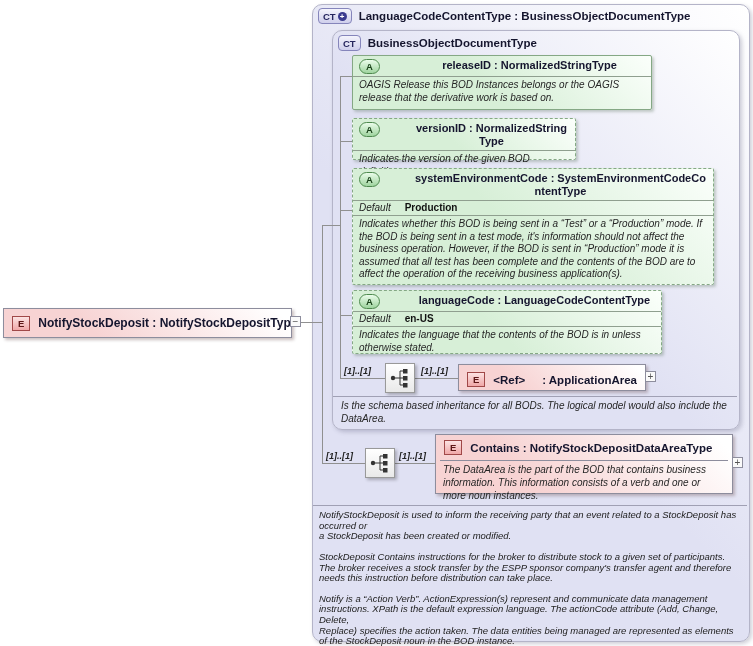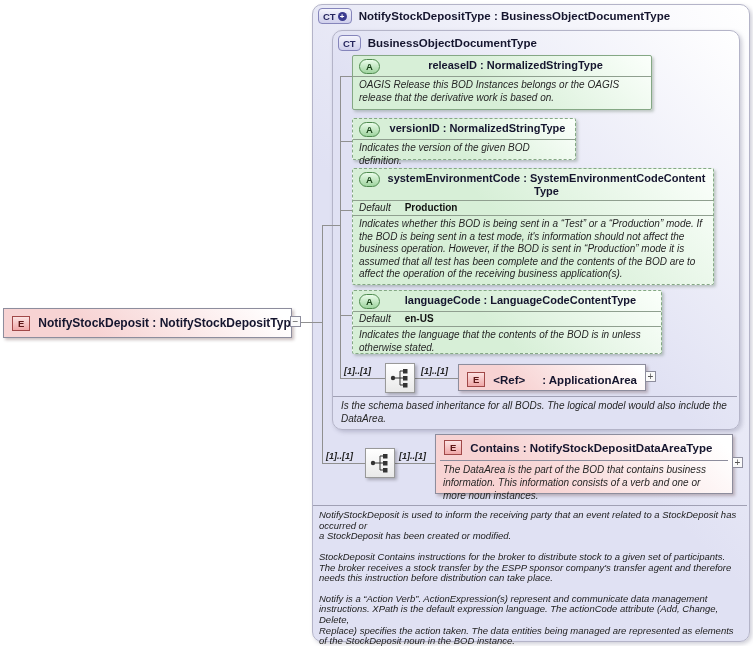--- a/index.html
+++ b/index.html
@@ -23,21 +23,21 @@
   .badge-e{display:inline-block;border:1px solid #a04848;
          background:linear-gradient(#fce2e2,#f0a8a8);padding:0 5px;height:13px;line-height:13px;
          font-size:9.5px;font-weight:bold;color:#5c1616;flex:0 0 auto;}
 
   .box-a{position:absolute;border:1px solid #85a885;border-radius:2px;
          background:linear-gradient(225deg,#fbfffb 0%,#d7efd7 55%);
          box-shadow:2px 2px 3px rgba(60,90,60,.28);}
   .box-a.dashed{border-style:dashed;}
   .attr-header{display:flex;align-items:flex-start;gap:6px;padding:3px 6px 2px 6px;
          font-weight:bold;font-size:11px;color:#15152e;}
-  .attr-title{flex:1;text-align:center;word-break:break-all;line-height:1.18;}
+  .attr-title{flex:1;text-align:center;word-break:break-all;line-height:1.18;margin-left:28px;}
   .divider-g{border-top:1px solid #8f9f8f;height:0;}
   .default-row{display:flex;gap:14px;padding:1px 12px 2px 6px;font-size:10px;align-items:baseline;}
   .default-label{font-style:italic;color:#222;}
   .default-value{font-weight:bold;color:#111;text-align:center;}
   .attr-doc{font-style:italic;font-size:10px;color:#262626;padding:2px 6px;line-height:1.26;}
 
   .box-e{position:absolute;border:1px solid #8d8d9d;
          background:linear-gradient(225deg,#ffffff 5%,#f7d3d3 70%);
          box-shadow:2px 2px 3px rgba(90,60,60,.32);}
   .elem-header{display:flex;align-items:center;gap:8px;padding:2px 8px;
@@ -64,21 +64,21 @@
 
   <div class="panel" style="left:312px;top:4px;width:436px;height:636px;"></div>
 
   <div class="panel" style="left:332px;top:30px;width:406px;height:398px;"></div>
 
   <div class="panel-header" style="left:318px;top:8px;">
     <span class="badge-ct">
       <span>CT</span>
         <span class="plus-circle">+</span>
     </span>
-    <span>NotifyStockDepositType : BusinessObjectDocumentType</span>
+    <span>LanguageCodeContentType : BusinessObjectDocumentType</span>
   </div>
 
   <div class="panel-header" style="left:338px;top:35px;">
     <span class="badge-ct">CT</span>
     <span>BusinessObjectDocumentType</span>
   </div>
 
   <div class="hline" style="left:301px;top:322px;width:21px;"></div>
   <div class="vline" style="left:322px;top:225px;height:238px;"></div>
   <div class="hline" style="left:322px;top:225px;width:10px;"></div>

